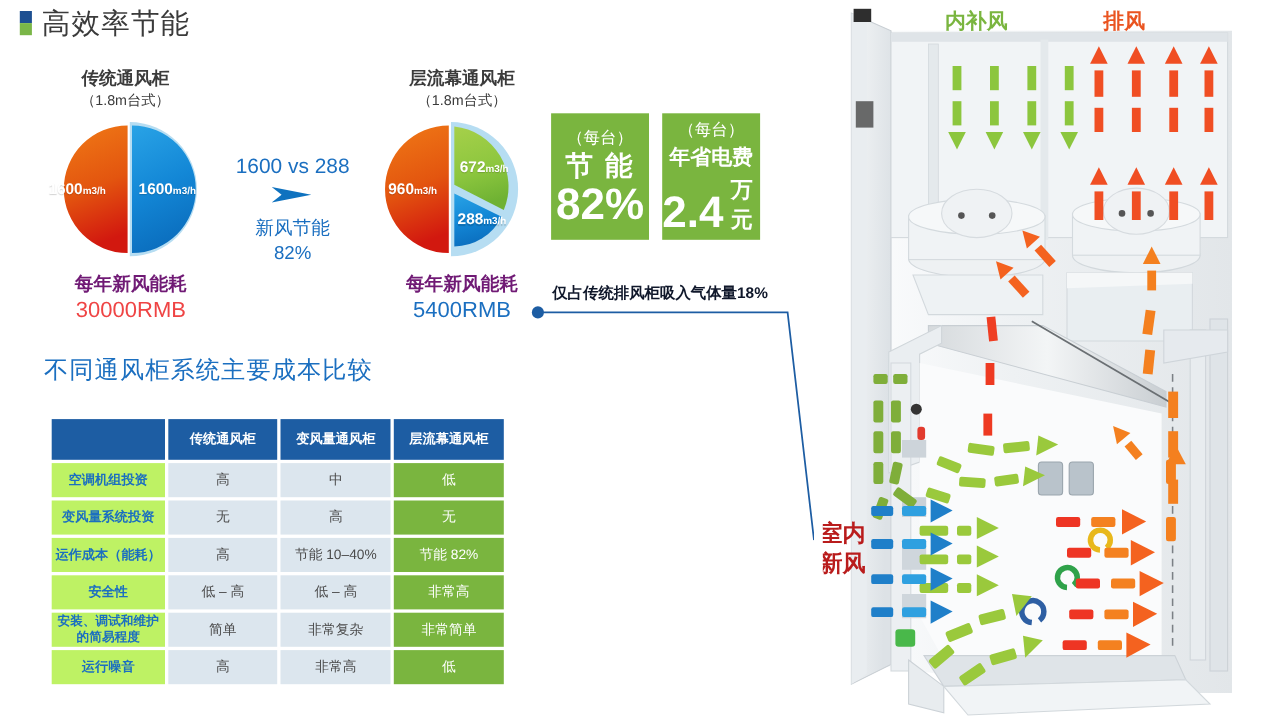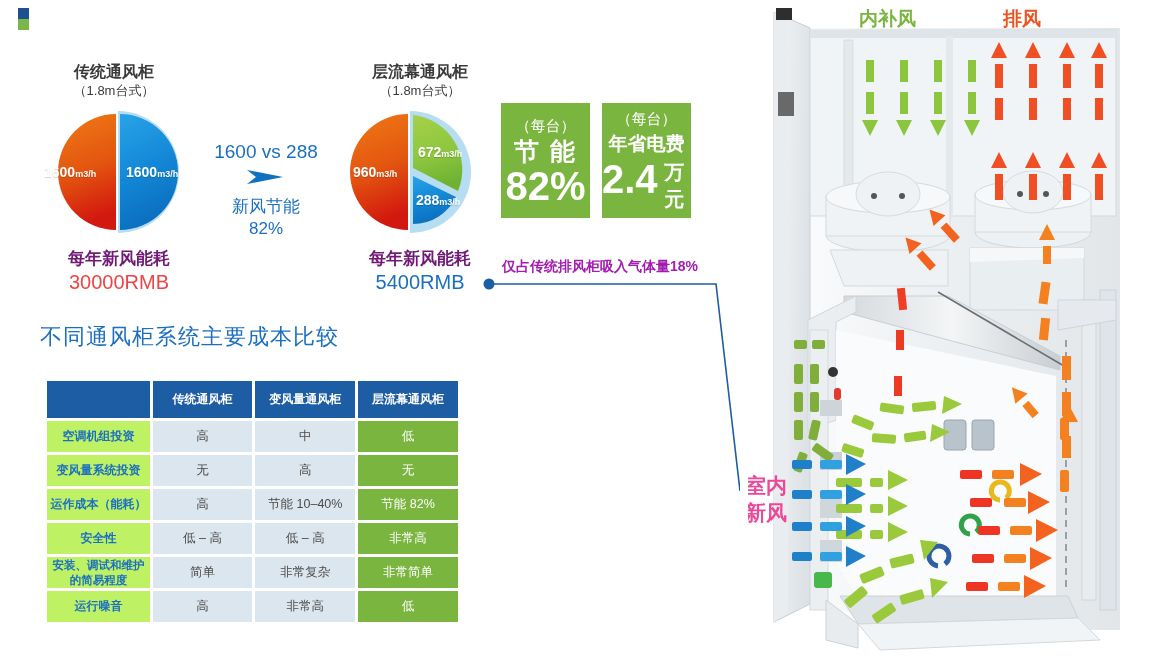--- a/index.html
+++ b/index.html
@@ -46,51 +46,52 @@
 
   
   .badge{position:absolute;background:#7ab53f;color:#fff;text-align:center;
          display:flex;flex-direction:column;justify-content:center;align-items:center;}
   .badge .b-top{font-size:15px;line-height:20px;letter-spacing:0px;}
   .badge .b-mid{font-size:25px;line-height:30px;font-weight:bold;letter-spacing:2px;}
   .badge .b-big{font-size:40px;line-height:40px;font-weight:bold;letter-spacing:0px;}
   .badge .b-small{font-size:20px;font-weight:bold;}
 
   
-  .callout-text{position:absolute;color:#a21caf;font-size:14px;font-weight:bold;white-space:nowrap;}
+  .callout-text{position:absolute;color:#0f172a;font-size:14px;font-weight:bold;white-space:nowrap;}
   .callout-svg{position:absolute;left:480px;top:275px;}
 
   
   .tbl-title{position:absolute;left:40px;top:322px;color:#1b6fc0;font-size:22px;font-weight:400;letter-spacing:1px;}
   table.cmp{position:absolute;left:44px;top:378px;width:417px;border-collapse:separate;border-spacing:3px;}
   table.cmp th, table.cmp td{padding:0;height:31px;text-align:center;vertical-align:middle;}
   table.cmp thead th{background:#1d5da3;color:#ffffff;font-size:12px;font-weight:bold;height:37px;}
   table.cmp thead th.blank{background:#1d5da3;}
   table.cmp td.rowhead{background:#bef264;color:#1b6fc0;font-size:12px;font-weight:bold;width:104px;line-height:15px;}
   table.cmp td.val{background:#dce6ee;color:#4a4a4a;font-size:12.5px;}
   table.cmp td.best{background:#7ab53f;color:#ffffff;font-size:12.5px;}
   table.cmp col.c1{width:104px;} table.cmp col.cx{width:101px;}
 
   
   .illus{position:absolute;left:748px;top:0;width:412px;height:660px;overflow:hidden;}
   .illus-lbl{position:absolute;font-size:19px;font-weight:bold;white-space:nowrap;}
   .lbl-green{color:#7ab53f;}
   .lbl-orange{color:#ea5420;}
-  .lbl-blue{color:#ec4899;font-size:21px;line-height:26px;}
+  .lbl-blue{color:#b91c1c;font-size:21px;line-height:26px;}
 </style>
 </head>
 <body>
 
 <div id="page">
 
   <div class="hdr">
     <span class="hdr-mark">
         <i class="b"></i>
         <i class="g"></i>
       </span>
+    <span class="hdr-title">高效率节能</span>
   </div>
 
   <div class="pie-title" style="left:24px;top:62px;width:180px;">
     <div class="t1">传统通风柜</div>
     <div class="t2">（1.8m台式）</div>
   </div>
 
   <div class="pie-wrap" style="left:34px;top:110px;width:172px;height:124px;">
     <svg width="172" height="124" viewBox="0 0 172 124">
       <defs>
@@ -173,21 +174,21 @@
 
   <div class="badge" style="left:501px;top:103px;width:89px;height:115px;">
     <div class="b-top">（每台）</div>
     <div class="b-mid">节 能</div>
     <div><span class="b-big">82%</span></div>
   </div>
 
   <div class="badge" style="left:602px;top:103px;width:89px;height:115px;">
     <div class="b-top">（每台）</div>
     <div class="b-mid" style="font-size:19px;letter-spacing:0;">年省电费</div>
-    <div style="display:flex;align-items:flex-start;justify-content:center;">
+    <div style="display:flex;align-items:flex-end;justify-content:center;">
       <span class="b-big">2.4</span>
         <span class="b-small">万元</span>
     </div>
   </div>
 
   <div class="callout-text" style="left:502px;top:258px;">仅占传统排风柜吸入气体量18%</div>
   <svg class="callout-svg" width="260" height="230" viewBox="0 0 260 230">
     <circle cx="9" cy="9" r="5.5" fill="#1d5da3"></circle>
     <path d="M12 9 L236 9 L260 216" fill="none" stroke="#1d5da3" stroke-width="1.6"></path>
   </svg>

